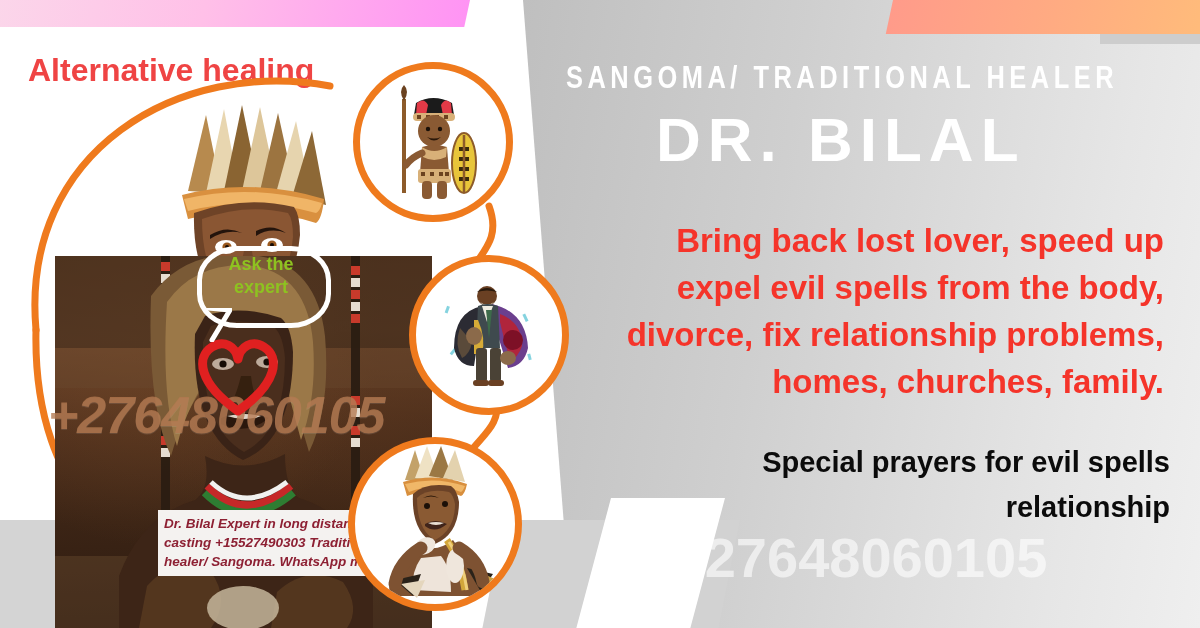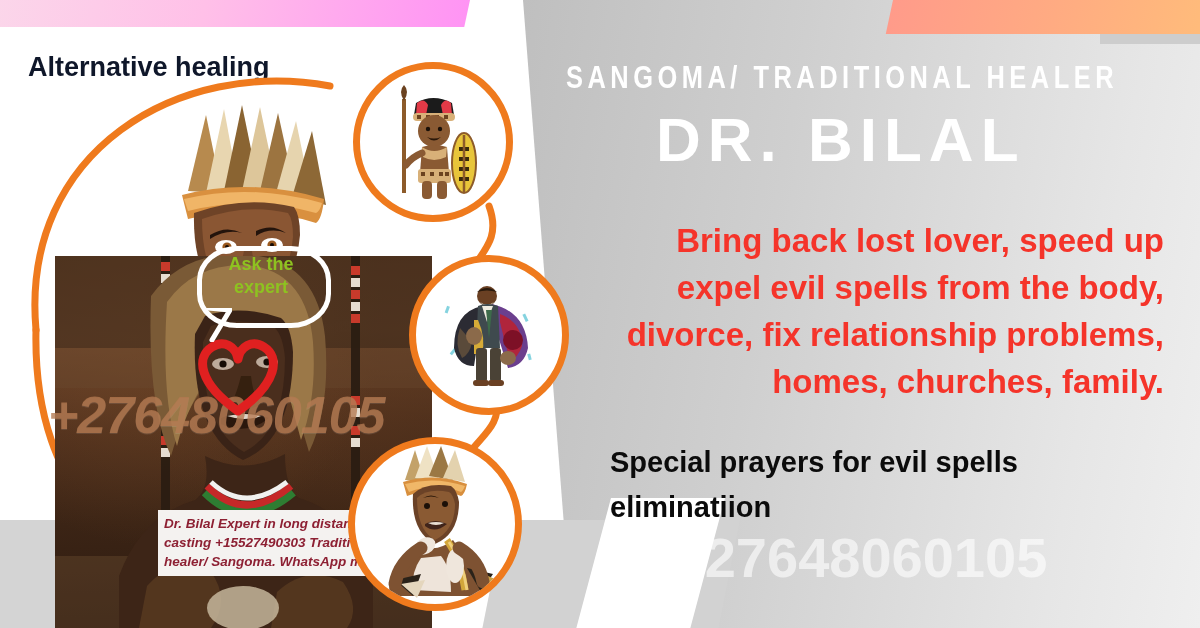--- a/index.html
+++ b/index.html
@@ -39,21 +39,21 @@
   .gray-left-strip{
     position:absolute;left:0;top:520px;width:56px;height:108px;background:#d4d4d4;
   }
   .gray-topstrip{
     position:absolute;left:1100px;top:28px;width:110px;height:16px;background:#cdcdcd;
   }
 
   
   .alt-heading{
     position:absolute;left:28px;top:52px;
-    font-size:27px;font-weight:700;color:#0f172a;letter-spacing:0px;
+    font-size:32px;font-weight:700;color:#ef4444;letter-spacing:0px;
   }
 
   
   .warrior-big{position:absolute;left:110px;top:95px;width:280px;height:290px;}
 
   
   .photo{
     position:absolute;left:55px;top:256px;width:377px;height:372px;
     overflow:hidden;
   }
@@ -124,21 +124,21 @@
     font-size:62px;font-weight:700;color:#ffffff;letter-spacing:7px;
     white-space:nowrap;
   }
   .redblock{
     position:absolute;left:548px;top:217px;width:616px;
     text-align:right;font-size:33px;line-height:47px;font-weight:700;
     color:#f5342a;
   }
   .blackblock{
     position:absolute;left:610px;top:440px;width:560px;
-    text-align:left;font-size:29px;line-height:45px;font-weight:700;
+    text-align:right;font-size:29px;line-height:45px;font-weight:700;
     color:#0b0b0b;
   }
   .watermark{
     position:absolute;left:672px;top:525px;width:520px;
     text-align:left;font-size:56px;font-weight:700;
     color:rgba(255,255,255,.60);letter-spacing:0px;white-space:nowrap;
   }
 </style>
 </head>
 <body>
@@ -432,18 +432,18 @@
 
   <div class="redblock">
     <div>Bring back lost lover, speed up</div>
     <div>expel evil spells from the body,</div>
     <div>divorce, fix relationship problems,</div>
     <div>homes, churches, family.</div>
   </div>
 
   <div class="blackblock">
     <div>Special prayers for  evil spells</div>
-    <div>eliminatiion</div>
+    <div>relationship</div>
   </div>
 
   <div class="watermark">+27648060105</div>
 
 </div>
 
 </body></html>

